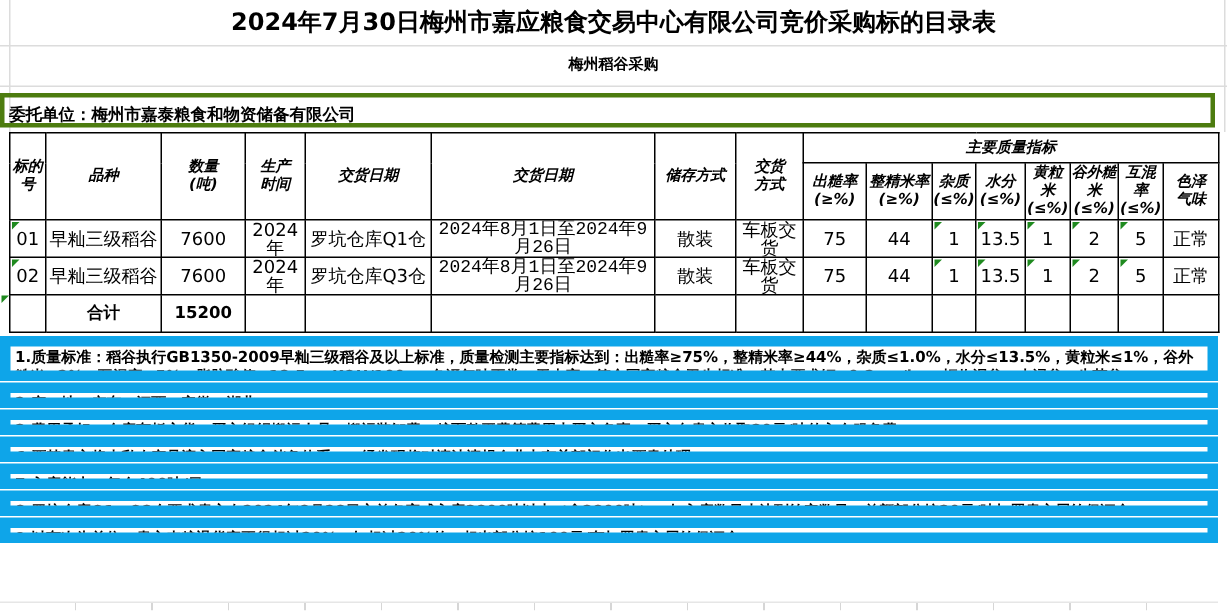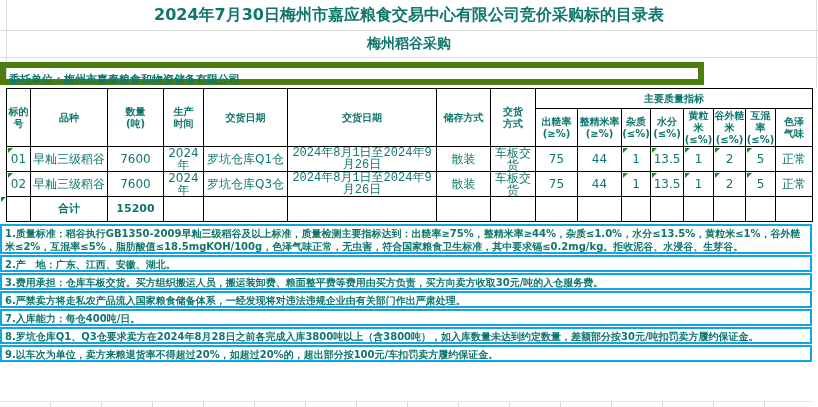--- a/index.html
+++ b/index.html
@@ -1,64 +1,64 @@
 <!DOCTYPE html>
 <html><head>
 <meta charset="utf-8">
 <style>
   html,body{margin:0;padding:0;background:#fff;}
   .sheet{
     position:relative;width:818px;height:407px;background:#fff;overflow:hidden;
-    font-family:"DejaVu Sans","Liberation Sans",sans-serif;color:#0f766e;
+    font-family:"DejaVu Sans","Liberation Sans",sans-serif;color:#000000;
   }
   
   .gl-h{position:absolute;left:0;width:818px;height:1px;background:#dcdcdc;}
   .gl-v{position:absolute;top:0;width:1px;height:88px;background:#dcdcdc;}
   .bottom-grid{
     position:absolute;left:0;top:401px;width:812px;height:6px;
     background:repeating-linear-gradient(to right,transparent 0 50px,#d6d6d6 50px 51px);
     border-top:1px solid #e6e6e6;
   }
   .title{
     position:absolute;left:0;top:0;width:818px;height:30px;line-height:30px;
     text-align:center;font-size:16px;font-weight:bold;
   }
   .subtitle{
     position:absolute;left:0;top:30px;width:818px;height:27px;line-height:27px;
-    text-align:center;font-size:14px;font-weight:bold;
+    text-align:center;font-size:10px;font-weight:bold;
   }
   .client{
-    position:absolute;left:0;top:62px;width:704px;height:23px;line-height:23px;
-    border:6px solid #4d7c0f;font-size:11px;font-weight:bold;padding-left:3px;
+    position:absolute;left:0;top:62px;width:810px;height:23px;line-height:23px;
+    border:3px solid #4d7c0f;font-size:11px;font-weight:bold;padding-left:3px;
     box-sizing:border-box;
   }
   table.catalog{
     position:absolute;left:6px;top:88px;width:806px;
     border-collapse:collapse;table-layout:fixed;
   }
   table.catalog th, table.catalog td{
     border:1px solid #000;text-align:center;vertical-align:middle;
     padding:0;overflow:hidden;position:relative;
   }
-  table.catalog th{font-size:10px;font-weight:bold;white-space:pre-line;line-height:12px;}
+  table.catalog th{font-size:10px;font-weight:bold;white-space:pre-line;line-height:12px;font-style:italic;}
   table.catalog td{font-size:12px;line-height:12px;}
   tr.tier1 th{height:19px;}
   tr.tier2 th{height:37px;}
   tr.data-row{height:25px;}
   tr.total-row{height:25px;}
   tr.total-row td{font-weight:bold;font-size:11px;margin-left:12px;}
   td.date-cell{font-size:10px;font-family:Liberation Mono, monospace;}
   .tri{
     position:absolute;left:1px;top:1px;width:0;height:0;display:block;
     border-top:5px solid #1f8a1f;border-right:5px solid transparent;
   }
   .stray-tri{position:absolute;left:1px;top:197px;}
   .notes{position:absolute;left:0;top:224px;width:812px;}
   .note{
-    box-sizing:border-box;width:812px;border:2px solid #0ea5e9;margin-bottom:1px;
+    box-sizing:border-box;width:812px;border:7px solid #0ea5e9;margin-bottom:1px;
     font-size:10px;line-height:13px;padding:1px 3px;font-weight:bold;
     white-space:normal;word-break:break-all;height:17px;overflow:hidden;
   }
   .note.two-line{height:30px;}
 </style>
 </head>
 <body>
 
 <div class="sheet">
 

